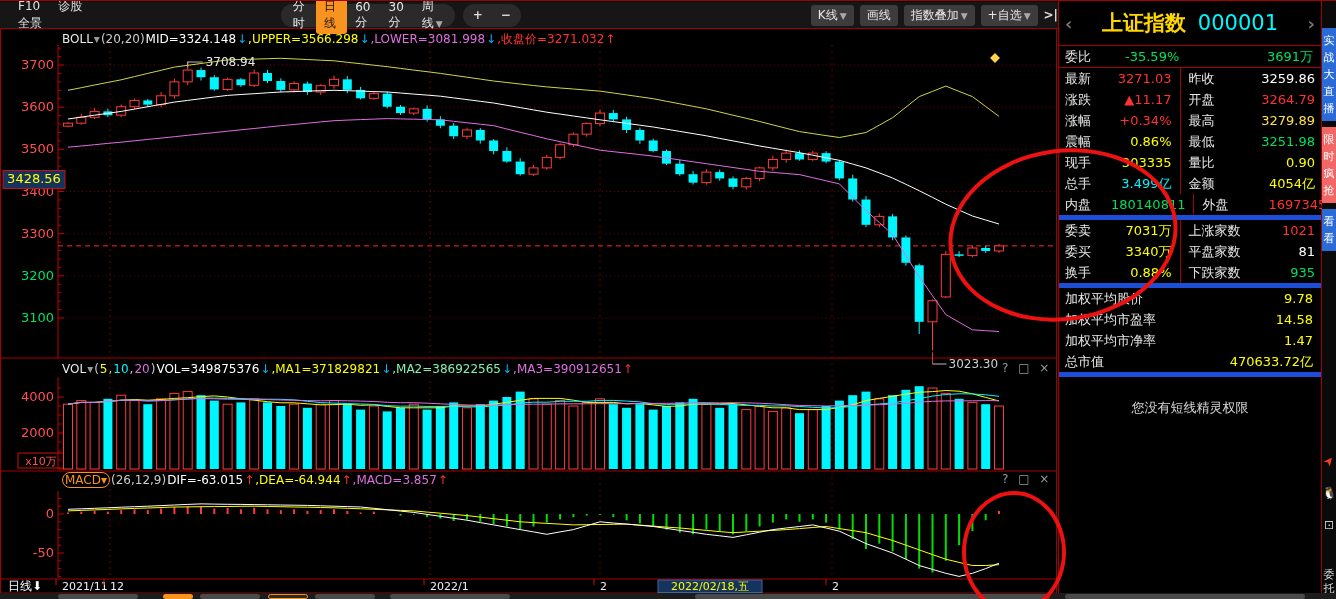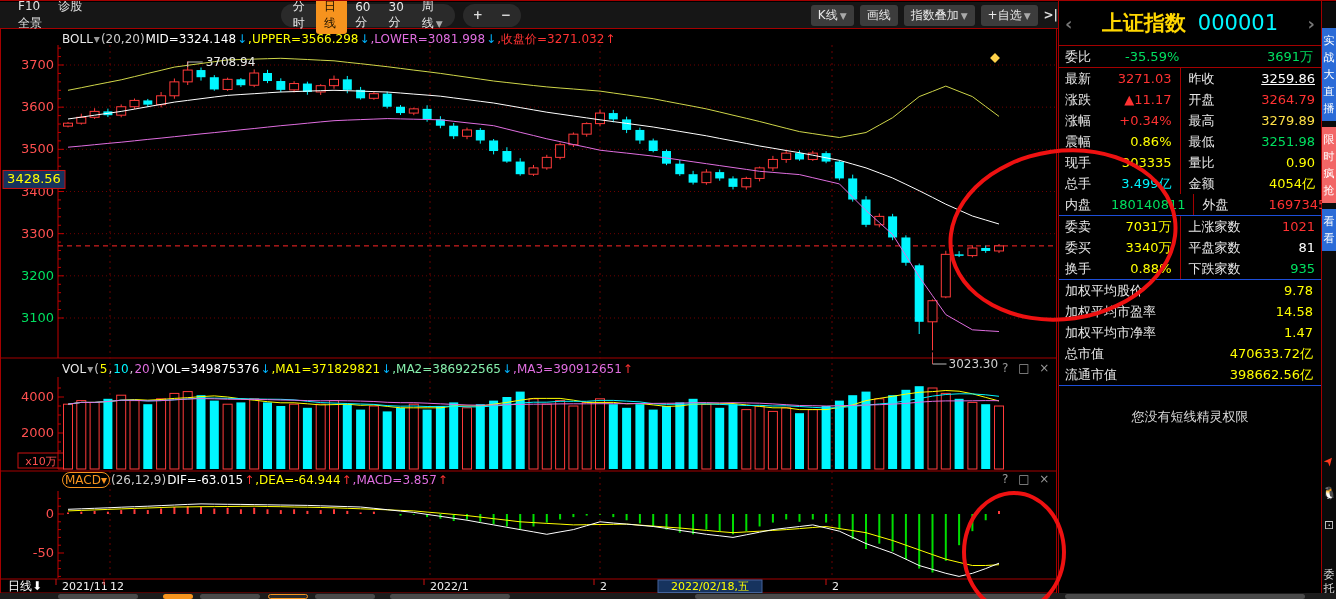--- a/index.html
+++ b/index.html
@@ -32,21 +32,21 @@
   .q-head{height:44px;display:flex;align-items:center;justify-content:space-between;padding:0 6px;}
   .q-title{font-size:21px;font-weight:bold;color:#ffd700;}
   .q-code{font-size:21px;color:#00f6ff;margin-left:8px;}
   .q-nav{color:#777;font-size:18px;font-weight:bold;}
   .q-row{height:21px;display:flex;align-items:center;font-size:13px;}
   .q-lab{width:46px;padding-left:6px;color:#e8e8e8;flex:none;}
   .q-val{flex:1;text-align:right;padding-right:8px;}
   .q-lab2{width:66px;padding-left:8px;color:#e8e8e8;flex:none;border-left:1px solid #a40000;height:100%;display:flex;align-items:center;}
   .q-val2{flex:1;text-align:right;padding-right:6px;}
   #q-weibi{border-top:1px solid #a40000;border-bottom:1px solid #a40000;}
-  #qrows,#qrows2,#qstats{border-bottom:1px solid #1d4ed8;}
+  #qrows,#qrows2,#qstats{border-bottom:5px solid #1d4ed8;}
   .q-stat{height:21px;display:flex;align-items:center;font-size:13px;}
   .q-stat .q-lab{width:auto;}
   .q-stat .q-val{color:#ffff00;}
   .q-notice{text-align:center;color:#d8d8d8;margin-top:22px;font-size:13px;}
   
   #edge{position:absolute;left:1322px;top:1px;width:14px;height:598px;background:#0a0a0a;}
   .banner{width:14px;text-align:center;color:#fff;font-size:11px;line-height:17px;padding:4px 0;}
   .edge-icon{width:14px;height:22px;text-align:center;font-size:12px;line-height:22px;}
   #edge-bottom{position:absolute;top:566px;width:14px;text-align:center;color:#ddd;font-size:11px;line-height:14px;}
   
@@ -547,21 +547,21 @@
     <div class="q-row" id="q-weibi">
         <span class="q-lab">委比</span>
         <span class="q-val" style="color: rgb(0, 224, 96); text-align: left; padding-left: 14px;">-35.59%</span>
         <span class="q-val" style="color: rgb(0, 224, 96);">3691万</span>
       </div>
     <div id="qrows">
         <div class="q-row">
           <span class="q-lab">最新</span>
           <span class="q-val" style="color: rgb(255, 50, 50);">3271.03</span>
           <span class="q-lab2">昨收</span>
-          <span class="q-val2" style="color: rgb(255, 255, 255); text-decoration: underline;">3259.86</span>
+          <span class="q-val2" style="color: rgb(255, 255, 255);">3259.86</span>
         </div>
         <div class="q-row">
           <span class="q-lab">涨跌</span>
           <span class="q-val" style="color: rgb(255, 50, 50);">▲11.17</span>
           <span class="q-lab2">开盘</span>
           <span class="q-val2" style="color: rgb(255, 50, 50);">3264.79</span>
         </div>
         <div class="q-row">
           <span class="q-lab">涨幅</span>
           <span class="q-val" style="color: rgb(255, 50, 50);">+0.34%</span>
@@ -622,24 +622,20 @@
           <span class="q-lab">加权平均市盈率</span>
           <span class="q-val">14.58</span>
         </div>
         <div class="q-stat">
           <span class="q-lab">加权平均市净率</span>
           <span class="q-val">1.47</span>
         </div>
         <div class="q-stat">
           <span class="q-lab">总市值</span>
           <span class="q-val">470633.72亿</span>
-        </div>
-        <div class="q-stat">
-          <span class="q-lab">流通市值</span>
-          <span class="q-val">398662.56亿</span>
         </div>
       </div>
     <div class="q-notice">您没有短线精灵权限</div>
   </div>
 
   <div id="edge">
       <div class="banner" style="background: rgb(43, 107, 215); position: absolute; top: 26px;">
         <div>实</div>
         <div>战</div>
         <div>大</div>

